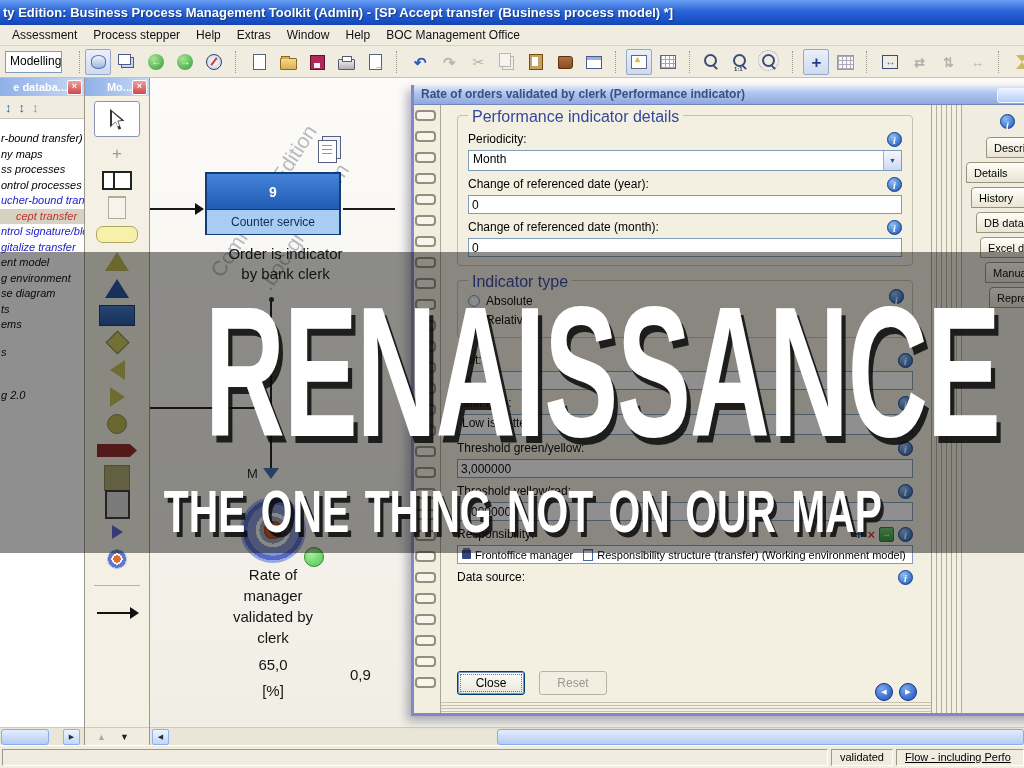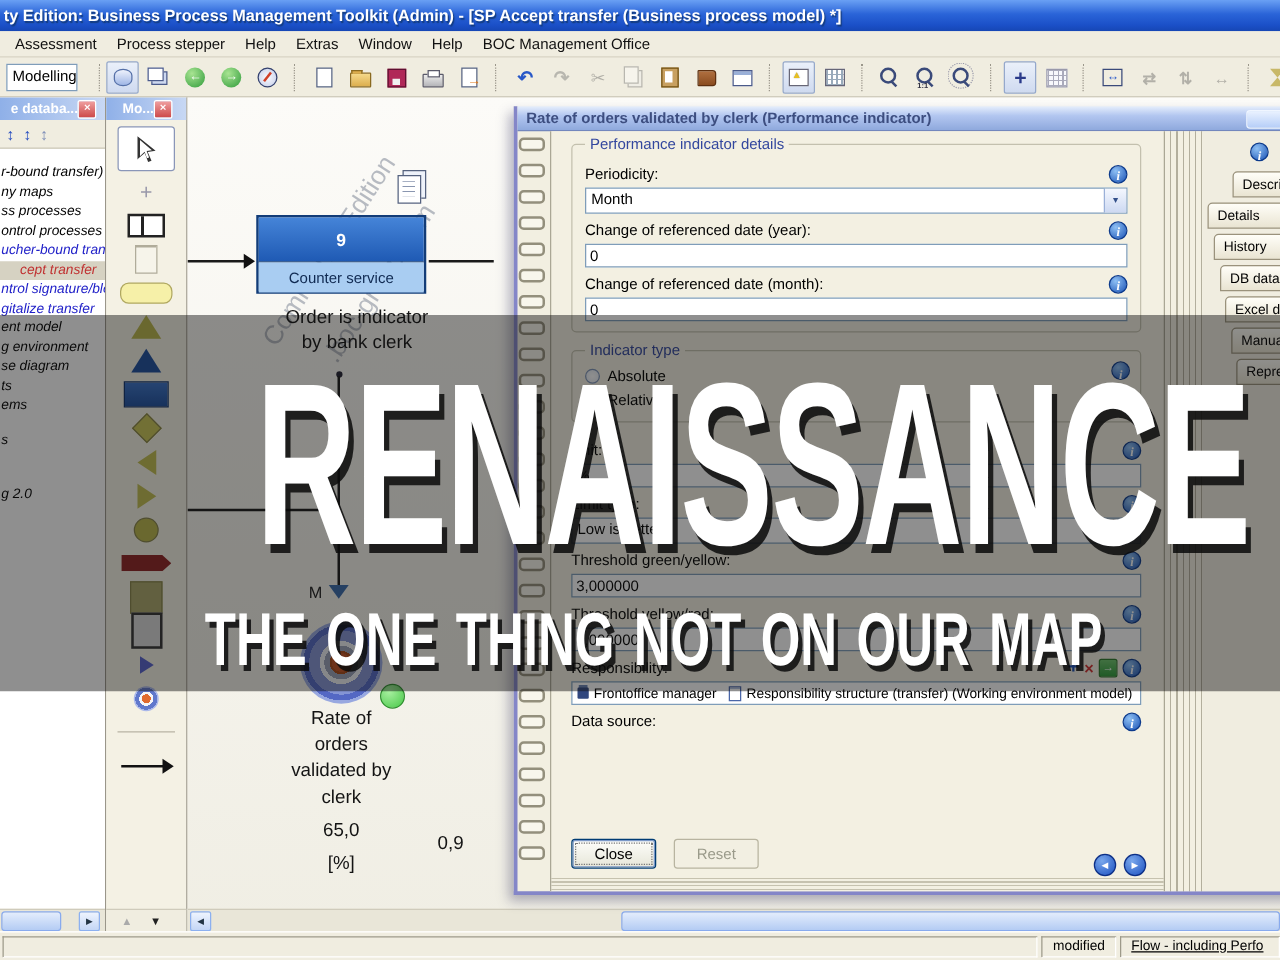--- a/index.html
+++ b/index.html
@@ -58,21 +58,21 @@
   .lensdoc{outline:1px dotted #99a;outline-offset:3px;}
   .ic-cross{color:#2a3a8a;font-size:17px;font-weight:bold;}
   .ic-grid{width:15px;height:13px;background-color:#f8f8fc;border:1px solid #99a;
     background-image:repeating-linear-gradient(0deg,#aab 0 1px,transparent 1px 4px),repeating-linear-gradient(90deg,#aab 0 1px,transparent 1px 4px);}
   .ic-fit{width:14px;height:12px;border:1px solid #3a4a7a;color:#2858c8;font-size:10px;font-weight:bold;display:flex;align-items:center;justify-content:center;}
   .ic-mv{color:#556;font-size:13px;font-weight:bold;}
   .ic-hourglass{width:0;height:0;border-left:6px solid transparent;border-right:6px solid transparent;border-top:7px solid #c8b868;position:relative;margin-top:-7px;}
   .ic-hourglass::after{content:"";position:absolute;left:-6px;top:0px;border-left:6px solid transparent;border-right:6px solid transparent;border-bottom:7px solid #c8b868;}
   
   .phead{height:18px;background:linear-gradient(90deg,#8fb0e8,#c8d8f4);color:#fff;font-weight:bold;
-    font-size:11px;line-height:18px;padding:0 2px 0 4px;display:flex;justify-content:center;align-items:center;}
+    font-size:11px;line-height:18px;padding:0 2px 0 4px;display:flex;justify-content:flex-end;align-items:center;}
   .pclose{width:13px;height:13px;background:linear-gradient(#f0a0a0,#cc4848);border:1px solid #fff;
     border-radius:2px;color:#fff;font-size:9px;line-height:11px;text-align:center;font-weight:bold;flex:0 0 13px;}
   #explorer{position:absolute;left:0;top:78px;width:84px;bottom:23px;background:#fff;border-right:1px solid #9a968a;}
   #extools{height:22px;background:#f0ede0;border-bottom:1px solid #ccc8b8;display:flex;gap:7px;align-items:center;padding-left:5px;}
   .extool{color:#2a50c0;font-size:13px;font-weight:bold;line-height:1;}
   .extool.dim{color:#8090b8;}
   #tree{position:absolute;top:40px;left:0;right:0;bottom:17px;overflow:hidden;font-size:11px;padding-top:13px;}
   .titem{height:15.5px;line-height:15.5px;white-space:nowrap;padding-left:1px;font-style:italic;}
   .titem.selected{background:#d6d2c2;}
   .hscroll{position:absolute;bottom:0;left:0;right:0;height:17px;background:#e9e6d8;border-top:1px solid #cfcbbb;}
@@ -149,21 +149,21 @@
     border-right:1px solid #aaa795;padding:10px 18px 0 16px;box-sizing:border-box;}
   .dpage::after{content:"";position:absolute;left:0;right:0;bottom:0;height:13px;
     background:repeating-linear-gradient(180deg,transparent 0 2px,#c6c2af 2px 3px);}
   .dstack{position:absolute;left:518px;top:0;width:30px;bottom:0;
     background:repeating-linear-gradient(90deg,#f3f0e2 0 4px,#b3af9d 4px 5px);}
   .dtabs{position:absolute;left:548px;top:0;right:0;bottom:0;background:#f0ede0;padding-top:32px;}
   .dtabs .info{position:absolute;left:38px;top:9px;}
   .rtab{height:21px;margin-bottom:4px;background:linear-gradient(#fffef8,#e9e4d2);border:1px solid #9a927c;
     border-radius:4px 0 0 0;font-size:11px;line-height:20px;padding-left:7px;white-space:nowrap;overflow:hidden;width:110px;box-sizing:border-box;}
   .grp{border:1px solid #c3c0ae;border-radius:4px;position:relative;padding:10px 10px 8px;margin-bottom:14px;}
-  .leg{position:absolute;top:-8px;left:10px;background:#f3f0e2;padding:0 4px;color:#33479e;font-size:12px;}
+  .leg{position:absolute;top:-8px;left:10px;background:#f3f0e2;padding:0 4px;color:#33479e;font-size:16px;}
   .frow{font-size:12px;display:flex;justify-content:space-between;align-items:center;margin:5px 0 3px;height:16px;}
   .flab{white-space:nowrap;}
   .info{width:15px;height:15px;border-radius:50%;background:radial-gradient(circle at 35% 30%,#8ec0f4,#1a52b4);
     border:1px solid #0c3a8c;color:#fff;text-align:center;flex:0 0 15px;box-sizing:border-box;}
   .info::after{content:"i";font:italic bold 10px/13px "Liberation Serif",serif;}
   .tinput{width:100%;box-sizing:border-box;height:19px;border:1px solid #7f9db9;
     font:12px "Liberation Sans",sans-serif;padding:0 3px;background:#fff;display:block;}
   .tselect{height:19px;border:1px solid #7f9db9;background:#fff;display:flex;justify-content:space-between;
     align-items:stretch;font-size:12px;}
   .tselect .val{padding:1px 0 0 4px;}
@@ -460,21 +460,21 @@
     <div class="cl" style="left:120px;top:223px;width:2px;height:168px;"></div>
     <div class="cl" style="left:0;top:329px;width:121px;height:2px;"></div>
     <span id="mlabel">M</span>
     <span class="varrow"></span>
     <div class="target"></div>
     <div class="gdot"></div>
     <div id="kpiblock">
       <div>
 
       <div class="kline">Rate of</div>
-          <div class="kline">orders</div>
+          <div class="kline">manager</div>
           <div class="kline">validated by</div>
           <div class="kline">clerk</div>
         </div>
       <div id="kpival">65,0</div>
       <div id="kpiunit">[%]</div>
     </div>
     <span id="adjval">0,9</span>
     <div class="hscroll" able="true">
       <span class="sbtn" style="left:2px;">◀</span>
       <span class="sthumb" style="left:347px;right:0;"></span>
@@ -631,21 +631,21 @@
           <div class="rtab" style="margin-left: 14px;">DB data sourc</div>
           <div class="rtab" style="margin-left: 18px;">Excel data so</div>
           <div class="rtab" style="margin-left: 23px;">Manual data</div>
           <div class="rtab" style="margin-left: 27px;">Representati</div>
         </div>
     </div>
   </div>
 
   <div id="statusbar">
     <span class="scell" style="flex:1;"></span>
-    <span class="scell">modified</span>
+    <span class="scell">validated</span>
     <span class="scell" style="width:128px;text-decoration:underline;">Flow - including Perfo</span>
   </div>
 
   <div id="overlay">
     <div id="ov-title">RENAISSANCE</div>
     <div id="ov-sub">THE ONE THING NOT ON OUR MAP</div>
   </div>
 
 </div>
 

